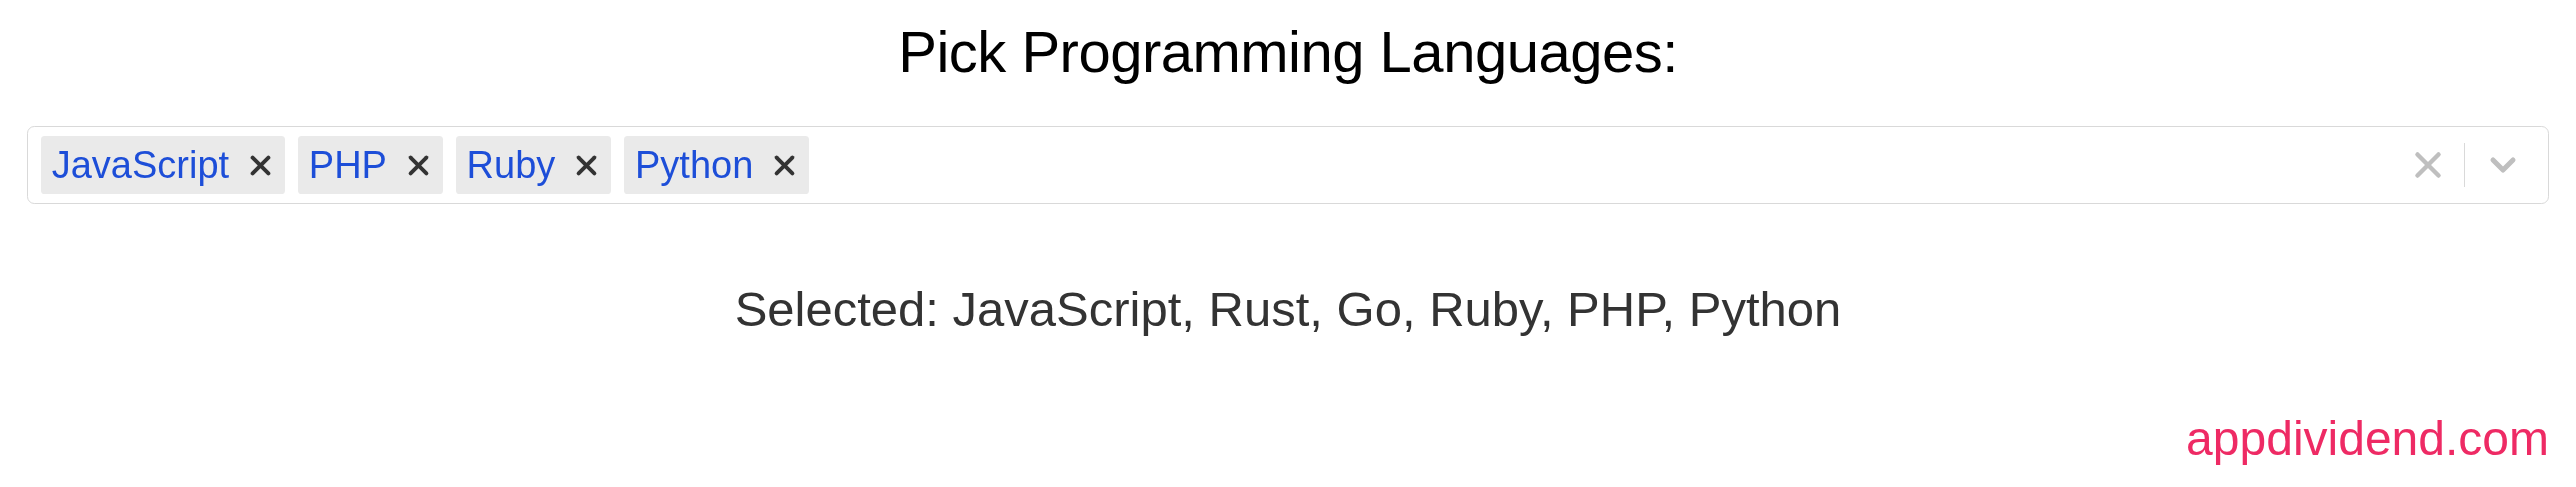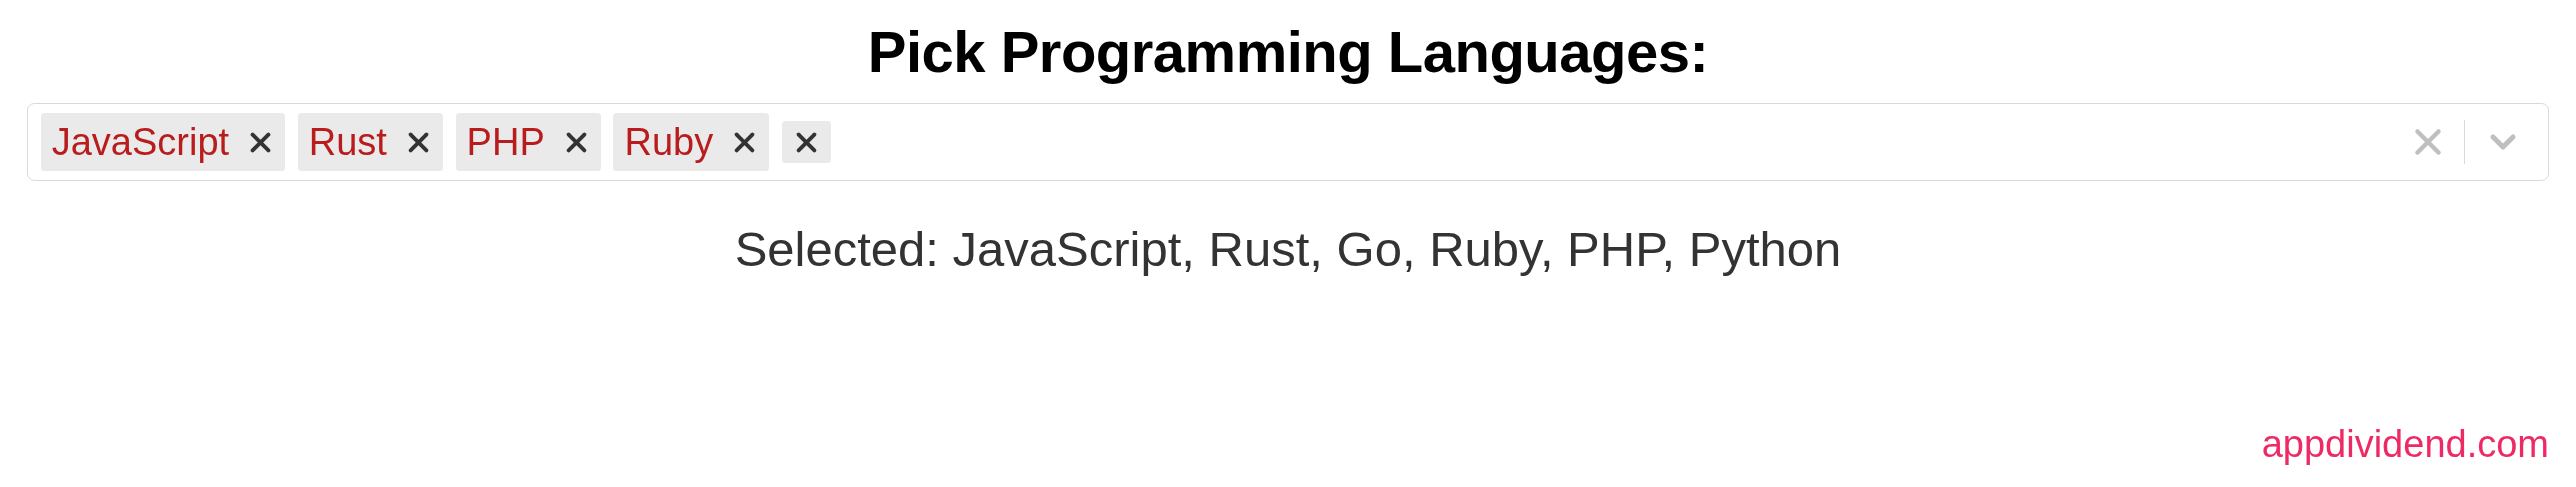--- a/index.html
+++ b/index.html
@@ -11,23 +11,23 @@
       font-family: -apple-system, BlinkMacSystemFont, "Segoe UI", Helvetica, Arial, sans-serif;
       background: #ffffff;
       padding: 18px 27px;
       width: 2576px;
       height: 488px;
       position: relative;
     }
     .title {
       text-align: center;
       font-size: 58px;
-      font-weight: 700;
+      font-weight: 400;
       color: #000;
-      margin-bottom: 18px;
+      margin-bottom: 41px;
       letter-spacing: -0.5px;
     }
     .select-container {
       border: 0.9px solid #d9d9d9;
       border-radius: 7.3px;
       display: flex;
       align-items: center;
       padding: 9px 12.7px;
       background: #fff;
       min-height: 78px;
@@ -39,21 +39,21 @@
       gap: 12.7px;
       align-items: center;
     }
     .tag {
       background: #eaeaea;
       border-radius: 3.6px;
       display: flex;
       align-items: center;
       padding: 7.3px 11px;
       font-size: 38px;
-      color: #b91c1c;
+      color: #1d4ed8;
     }
     .tag-label {
       margin-right: 18px;
     }
     .tag-remove {
       cursor: pointer;
       font-size: 35px;
       color: #333;
       font-weight: 600;
       line-height: 1;
@@ -89,51 +89,42 @@
       padding-right: 12.7px;
     }
     .dropdown-icon svg {
       width: 40px;
       height: 40px;
     }
     .summary {
       text-align: center;
       font-size: 49px;
       color: #333;
-      margin-top: 40px;
+      margin-top: 77px;
       font-weight: 400;
     }
     .watermark {
       position: absolute;
       bottom: 22px;
       right: 27px;
       color: #ee2a64;
-      font-size: 38px;
+      font-size: 48px;
       font-weight: 400;
       font-family: Arial, sans-serif;
     }
   </style>
 </head>
 <body>
 
 <h1 class="title">Pick Programming Languages:</h1>
 
 <div class="select-container">
   <div class="tags-wrapper">
     <div class="tag">
       <span class="tag-label">JavaScript</span>
-      <span class="tag-remove">
-        <svg viewBox="0 0 24 24" width="27" height="27" fill="none" stroke="currentColor" stroke-width="3.5" stroke-linecap="round">
-            <line x1="5" y1="5" x2="19" y2="19"></line>
-            <line x1="19" y1="5" x2="5" y2="19"></line>
-          </svg>
-      </span>
-    </div>
-    <div class="tag">
-      <span class="tag-label">Rust</span>
       <span class="tag-remove">
         <svg viewBox="0 0 24 24" width="27" height="27" fill="none" stroke="currentColor" stroke-width="3.5" stroke-linecap="round">
             <line x1="5" y1="5" x2="19" y2="19"></line>
             <line x1="19" y1="5" x2="5" y2="19"></line>
           </svg>
       </span>
     </div>
     <div class="tag">
       <span class="tag-label">PHP</span>
       <span class="tag-remove">
@@ -146,20 +137,21 @@
     <div class="tag">
       <span class="tag-label">Ruby</span>
       <span class="tag-remove">
         <svg viewBox="0 0 24 24" width="27" height="27" fill="none" stroke="currentColor" stroke-width="3.5" stroke-linecap="round">
             <line x1="5" y1="5" x2="19" y2="19"></line>
             <line x1="19" y1="5" x2="5" y2="19"></line>
           </svg>
       </span>
     </div>
     <div class="tag">
+      <span class="tag-label">Python</span>
       <span class="tag-remove">
         <svg viewBox="0 0 24 24" width="27" height="27" fill="none" stroke="currentColor" stroke-width="3.5" stroke-linecap="round">
             <line x1="5" y1="5" x2="19" y2="19"></line>
             <line x1="19" y1="5" x2="5" y2="19"></line>
           </svg>
       </span>
     </div>
   </div>
   <div class="controls">
     <span class="clear-icon">

